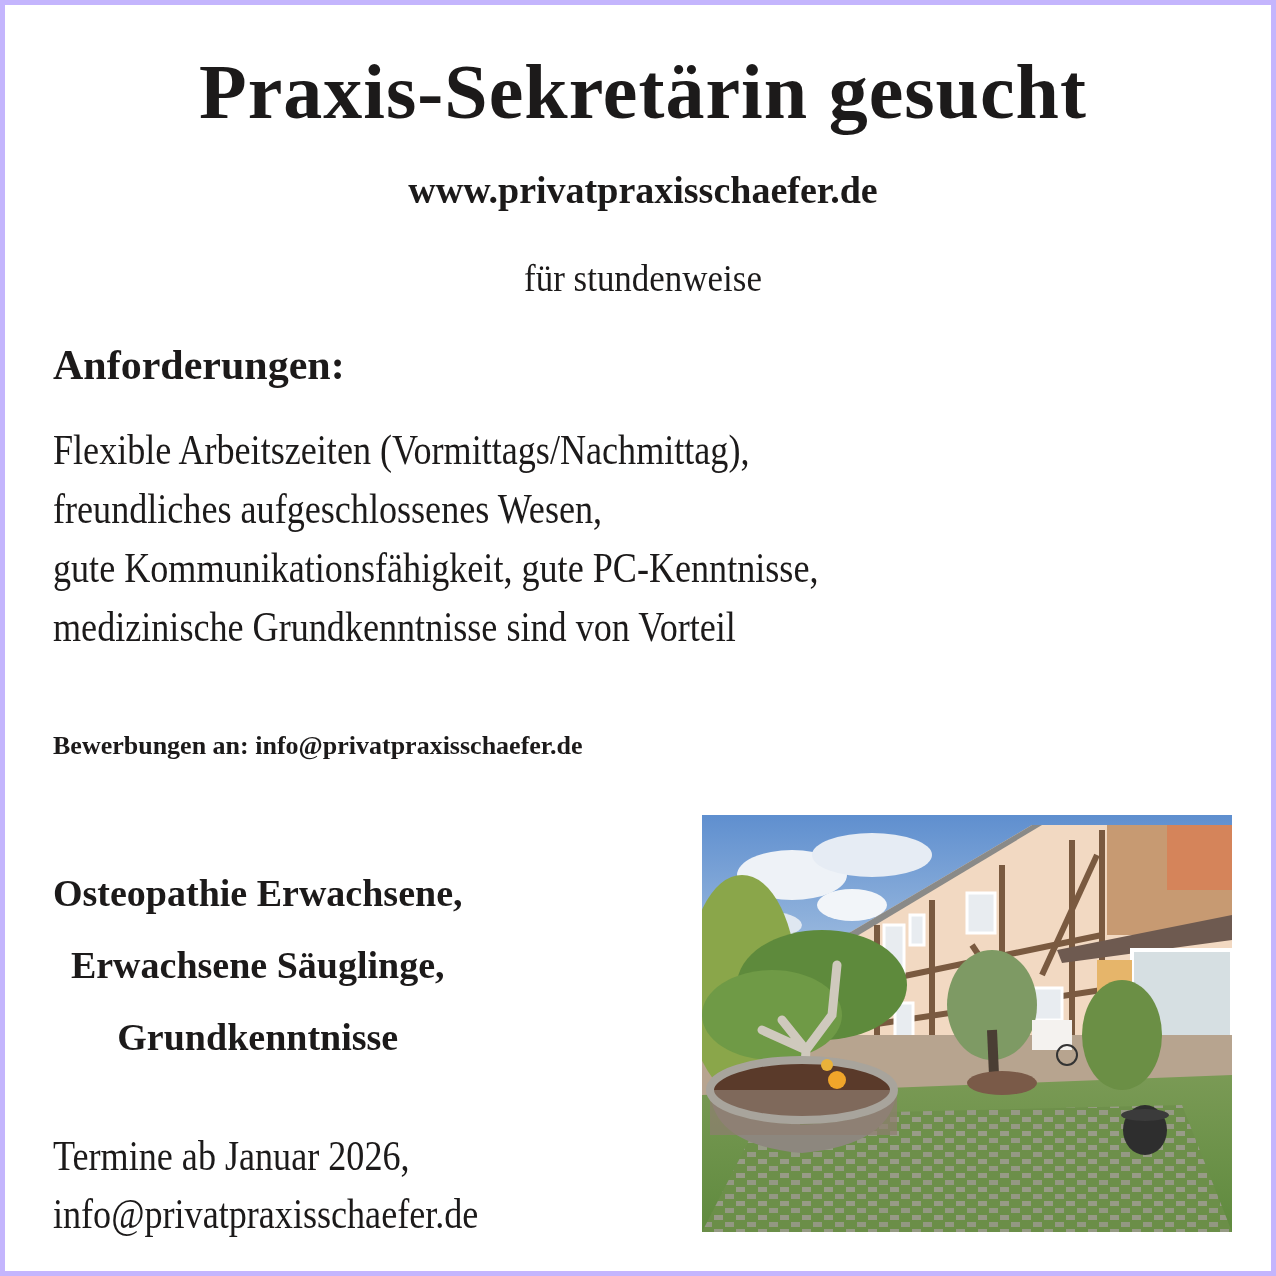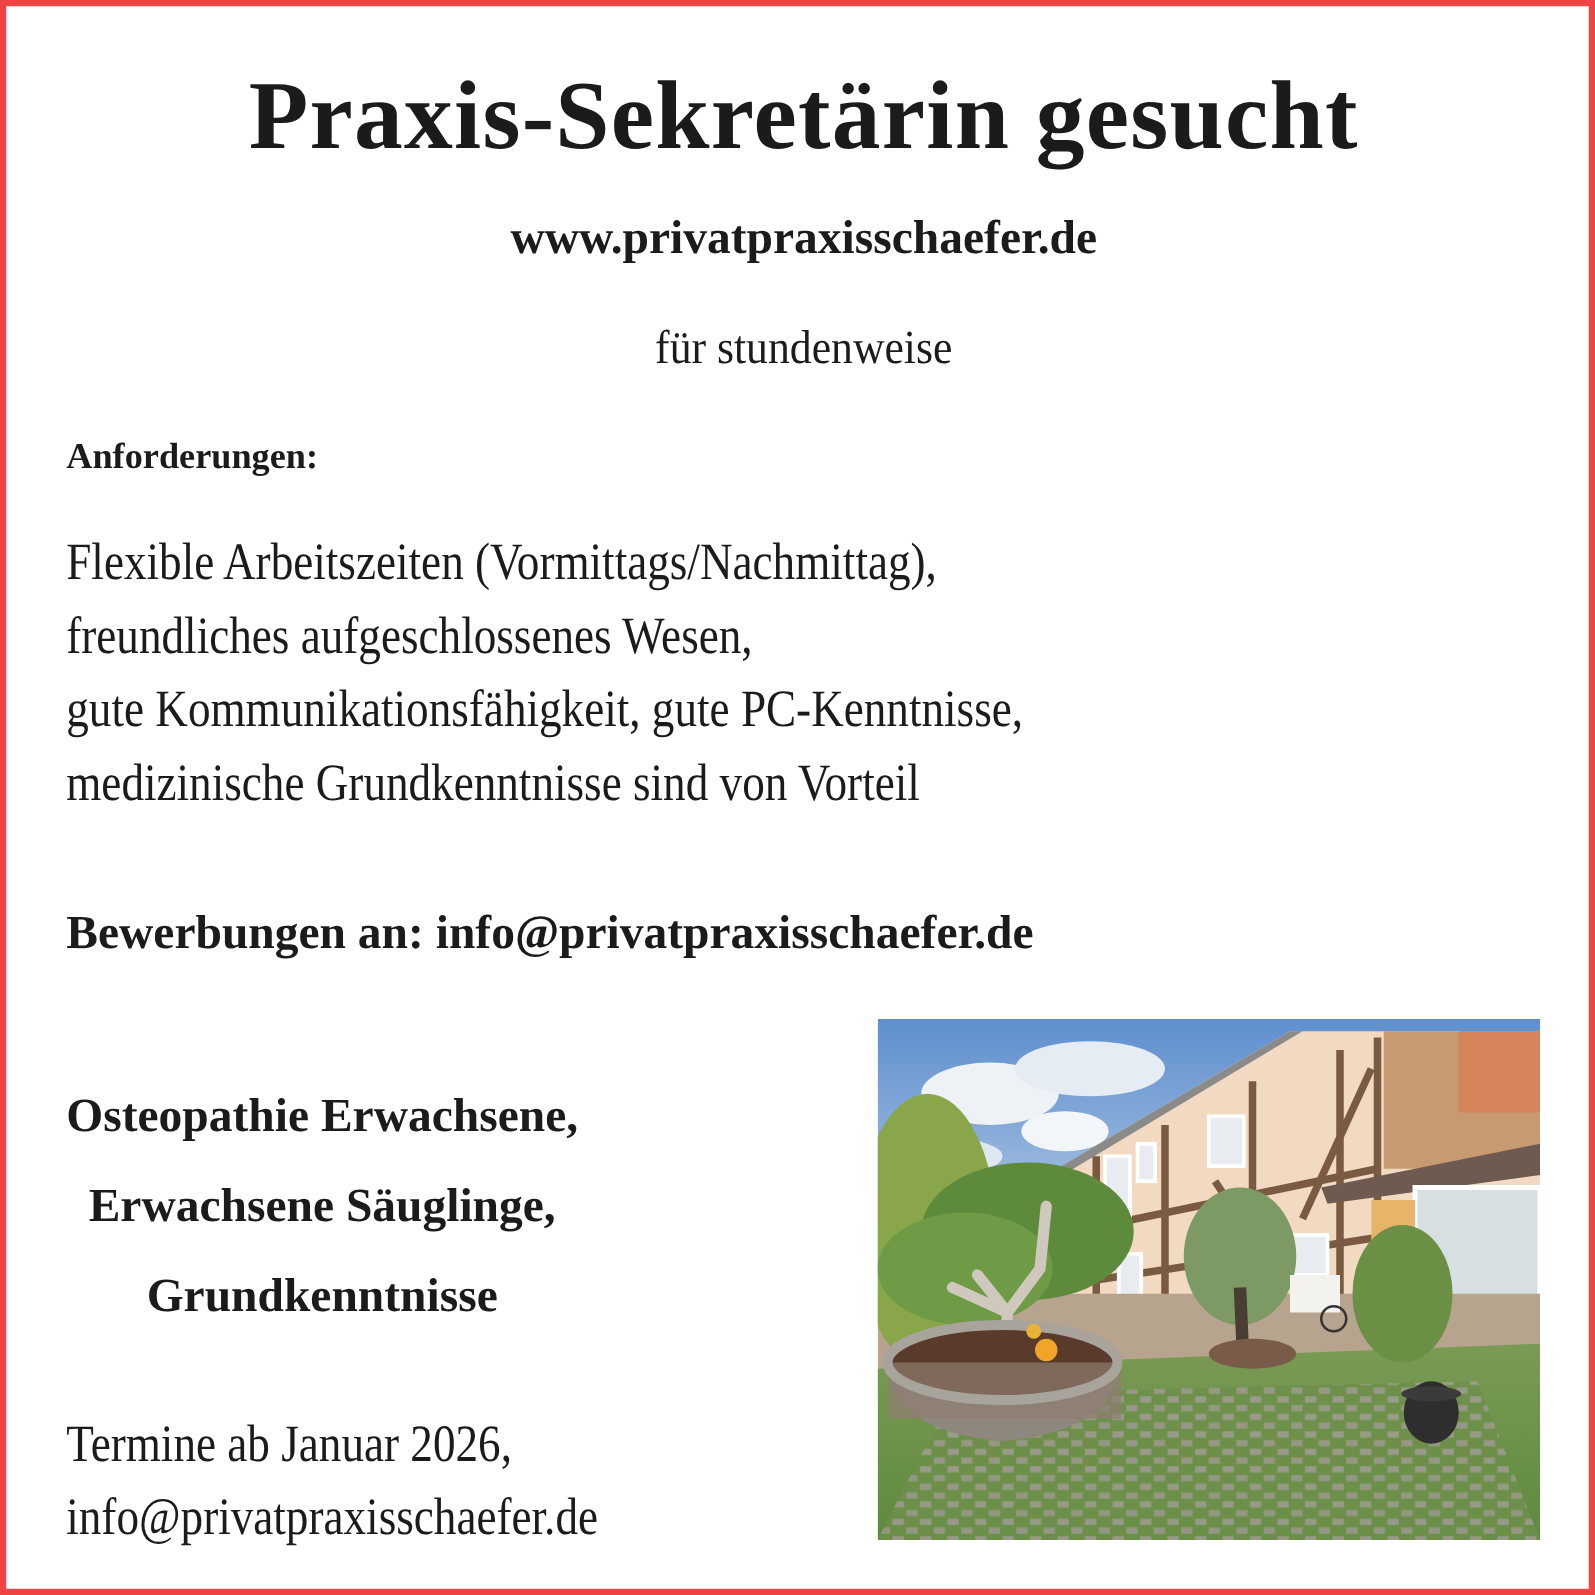--- a/index.html
+++ b/index.html
@@ -1,45 +1,45 @@
 <!DOCTYPE html>
 <html><head>
 <meta charset="utf-8">
 <style>
   html, body { margin: 0; padding: 0; background: #ffffff; }
   body { width: 1276px; height: 1276px; position: relative; overflow: hidden; }
   .frame {
     position: absolute; left: 0; top: 0; width: 1276px; height: 1276px;
-    box-sizing: border-box; border: 5px solid #ef4444; background: #ffffff;
+    box-sizing: border-box; border: 5px solid #c4b5fd; background: #ffffff;
   }
   .serif { font-family: "Liberation Serif", "DejaVu Serif", serif; color: #1c1a1a; }
   .title {
     position: absolute; left: 0; width: 1276px; top: 42px; text-align: center;
     font-size: 78px; font-weight: bold; letter-spacing: 1px; line-height: 90px;
   }
   .url {
     position: absolute; left: 0; width: 1276px; top: 160px; text-align: center;
     font-size: 38px; font-weight: bold; line-height: 50px;
   }
   .sub {
     position: absolute; left: 0; width: 1276px; top: 248px; text-align: center;
     font-size: 38px; line-height: 50px; transform: scaleX(0.92);
   }
   .req-heading {
     position: absolute; left: 48px; top: 335px;
-    font-size: 29px; font-weight: bold; line-height: 50px;
+    font-size: 42px; font-weight: bold; line-height: 50px;
   }
   .req-list {
     position: absolute; left: 48px; top: 416px; width: 1300px;
     font-size: 42px; line-height: 59px; transform-origin: left top; transform: scaleX(0.86);
   }
   .req-line { white-space: nowrap; display: block; }
   .apply {
     position: absolute; left: 48px; top: 715px; white-space: nowrap;
-    font-size: 38px; font-weight: bold; line-height: 52px;
+    font-size: 26px; font-weight: bold; line-height: 52px;
   }
   .services {
     position: absolute; left: 48px; top: 852px;
     font-size: 38px; font-weight: bold; line-height: 72px;
   }
   .services span { display: block; white-space: nowrap; text-align: center; }
   .contact {
     position: absolute; left: 48px; top: 1122px; width: 760px;
     font-size: 42px; line-height: 58px; transform-origin: left top; transform: scaleX(0.86);
   }

